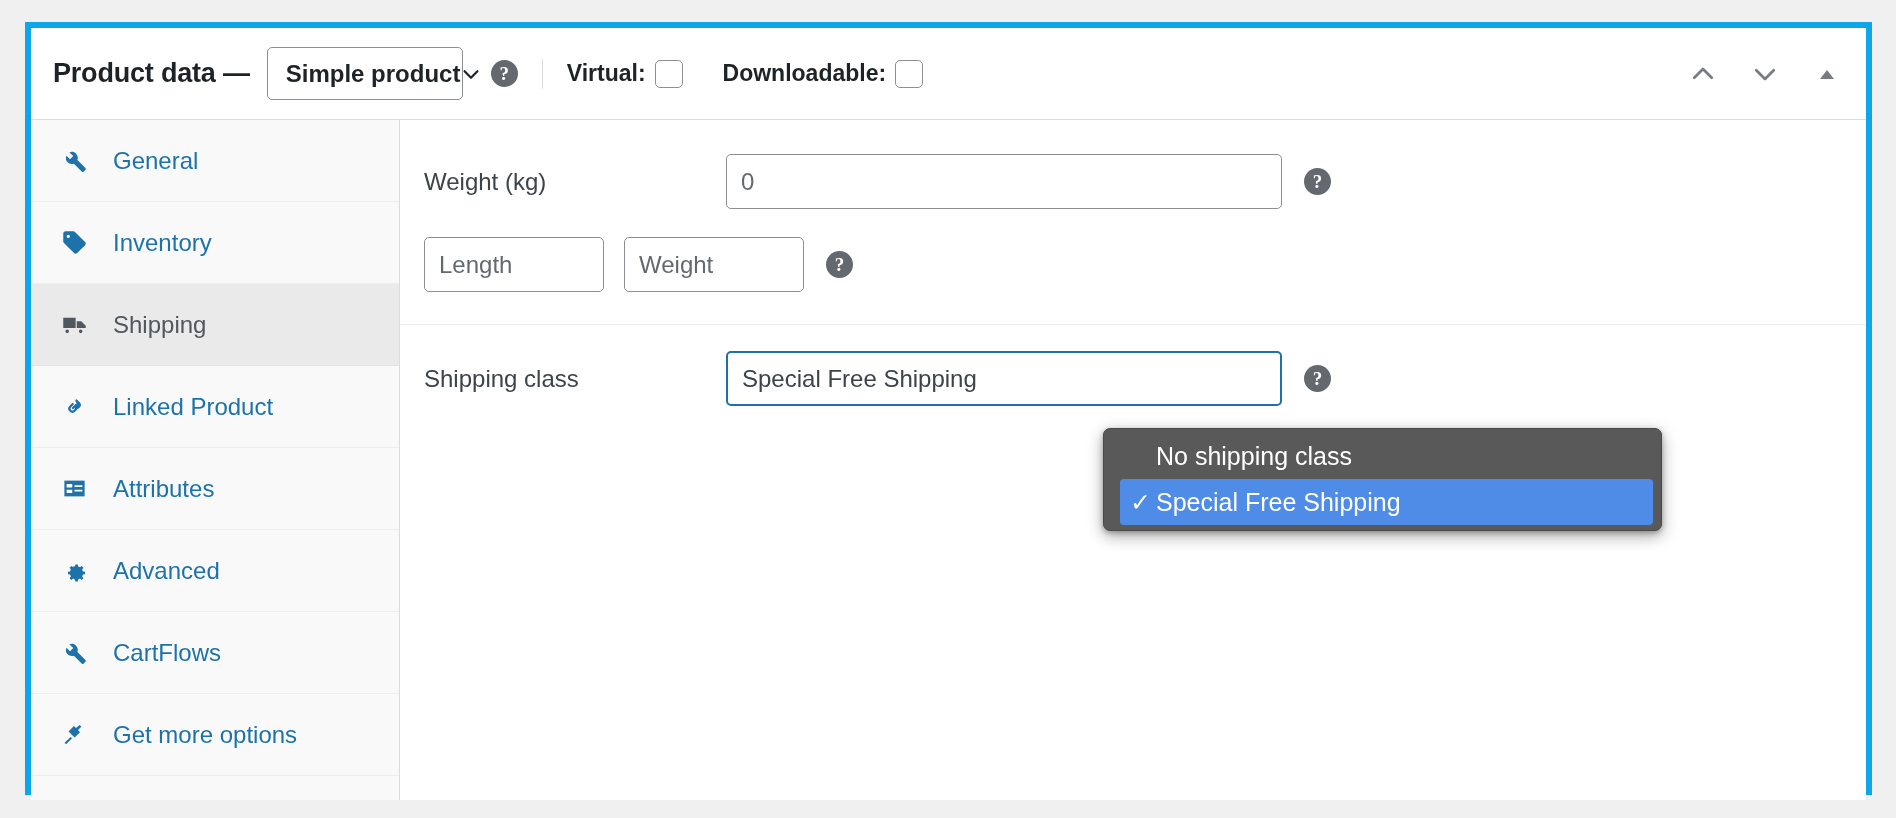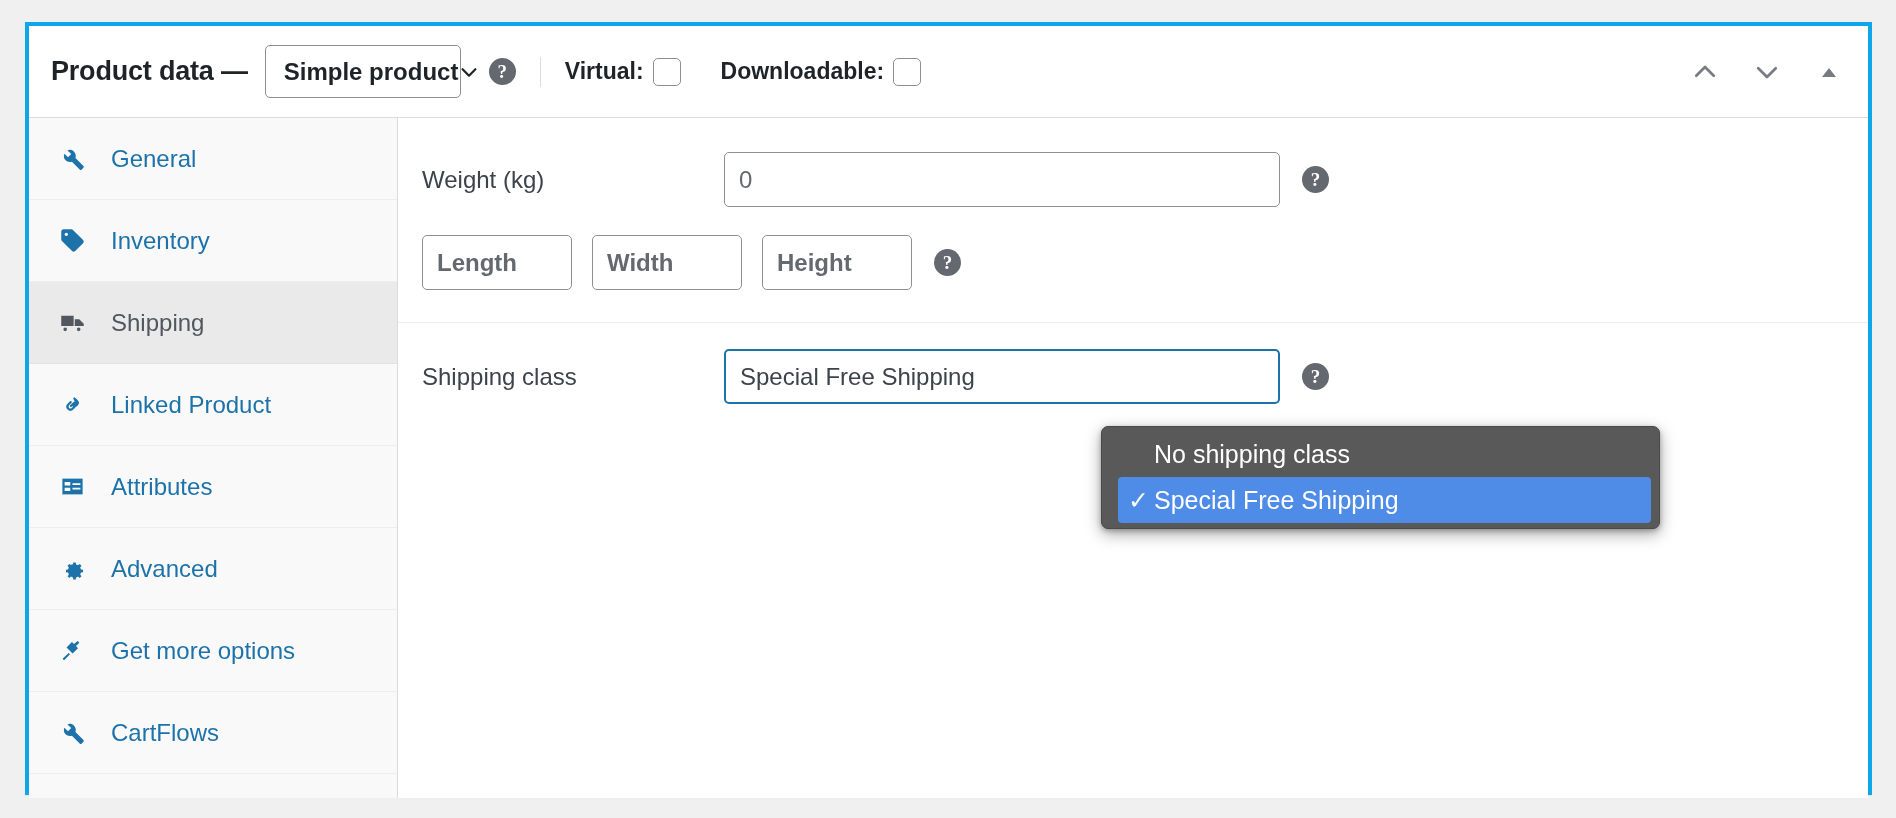--- a/index.html
+++ b/index.html
@@ -14,21 +14,21 @@
   }
 
   
   #product-data-panel {
     position: absolute;
     left: 25px;
     top: 22px;
     width: 1847px;
     height: 773px;
     background: #ffffff;
-    border: 4px solid #0ea5e9;
+    border: 6px solid #0ea5e9;
     box-shadow: 0 1px 1px rgba(0,0,0,.04);
   }
 
   
   #panel-header {
     position: relative;
     height: 92px;
     border-bottom: 1px solid #dcdcde;
     display: flex;
     align-items: center;
@@ -206,21 +206,21 @@
     display: flex;
     align-items: center;
     padding: 0 14px;
     font-size: 24px;
     color: #646970;
     cursor: text;
   }
 
   #weight-input { width: 556px; }
 
-  .dim-input { width: 150px; font-weight: bold; }
+  .dim-input { width: 180px; }
   #dimensions-inputs { display: flex; gap: 20px; }
 
   #shipping-class-select {
     width: 556px;
     height: 55px;
     border: 2px solid #1d72aa;
     border-radius: 5px;
     background: #fff;
     display: flex;
     align-items: center;
@@ -376,56 +376,53 @@
           <svg viewBox="0 0 24 24">
               <path d="M12 8.4a3.6 3.6 0 1 0 0 7.2 3.6 3.6 0 0 0 0-7.2zm9.4 4.7l-1.9-.3a7.6 7.6 0 0 0-.7-1.7l1.2-1.5-1.6-1.6-1.5 1.2a7.6 7.6 0 0 0-1.7-.7l-.3-1.9h-2.2l-.3 1.9c-.6.2-1.2.4-1.7.7L9.2 8l-1.6 1.6 1.2 1.5c-.3.5-.5 1.1-.7 1.7l-1.9.3v2.2l1.9.3c.2.6.4 1.2.7 1.7L7.6 18.8l1.6 1.6 1.5-1.2c.5.3 1.1.5 1.7.7l.3 1.9h2.2l.3-1.9c.6-.2 1.2-.4 1.7-.7l1.5 1.2 1.6-1.6-1.2-1.5c.3-.5.5-1.1.7-1.7l1.9-.3z"></path>
             </svg>
         </span>
         <span class="tab-label">Advanced</span>
       </div>
 
       <div class="tab-item">
         <span class="tab-icon">
           <svg viewBox="0 0 24 24">
+              <path d="M21.7 18.6l-7.1-7.1c.7-1.9.3-4.1-1.2-5.6-1.6-1.6-3.9-2-5.9-1.1L10.9 8 8 10.9 4.8 7.7c-.9 2-.5 4.3 1.1 5.9 1.5 1.5 3.7 1.9 5.6 1.2l7.1 7.1c.4.4 1 .4 1.4 0l1.7-1.7c.4-.4.4-1.1 0-1.6z"></path>
+            </svg>
+        </span>
+        <span class="tab-label">CartFlows</span>
+      </div>
+
+      <div class="tab-item">
+        <span class="tab-icon">
+          <svg viewBox="0 0 24 24">
               <path d="M16.6 3.6l1.5 1.5-3 3 1.8 1.8-4.8 4.8-5.4-5.4 4.8-4.8 1.8 1.8zM8.6 14.2l1.2 1.2L5 20.2a1 1 0 0 1-1.4-1.4z"></path>
             </svg>
         </span>
         <span class="tab-label">Get more options</span>
-      </div>
-
-      <div class="tab-item">
-        <span class="tab-icon">
-          <svg viewBox="0 0 24 24">
-              <path d="M21.7 18.6l-7.1-7.1c.7-1.9.3-4.1-1.2-5.6-1.6-1.6-3.9-2-5.9-1.1L10.9 8 8 10.9 4.8 7.7c-.9 2-.5 4.3 1.1 5.9 1.5 1.5 3.7 1.9 5.6 1.2l7.1 7.1c.4.4 1 .4 1.4 0l1.7-1.7c.4-.4.4-1.1 0-1.6z"></path>
-            </svg>
-        </span>
-        <span class="tab-label">CartFlows</span>
       </div>
     </div>
 
     <div id="fields-panel">
 
       <div class="field-row">
         <span class="field-label">Weight (kg)</span>
         <div class="text-input" id="weight-input">
           <span>0</span>
         </div>
         <div class="help-tip row-help">?</div>
       </div>
 
       <div class="field-row">
         <div id="dimensions-inputs">
           <div class="text-input dim-input">
             <span>Length</span>
           </div>
           <div class="text-input dim-input">
-            <span>Width</span>
-          </div>
-          <div class="text-input dim-input">
-            <span>Height</span>
+            <span>Weight</span>
           </div>
         </div>
         <div class="help-tip row-help">?</div>
       </div>
 
       <div class="field-row" id="shipping-class-row">
         <span class="field-label">Shipping class</span>
         <div id="shipping-class-select">
           <span>Special Free Shipping</span>
         </div>

